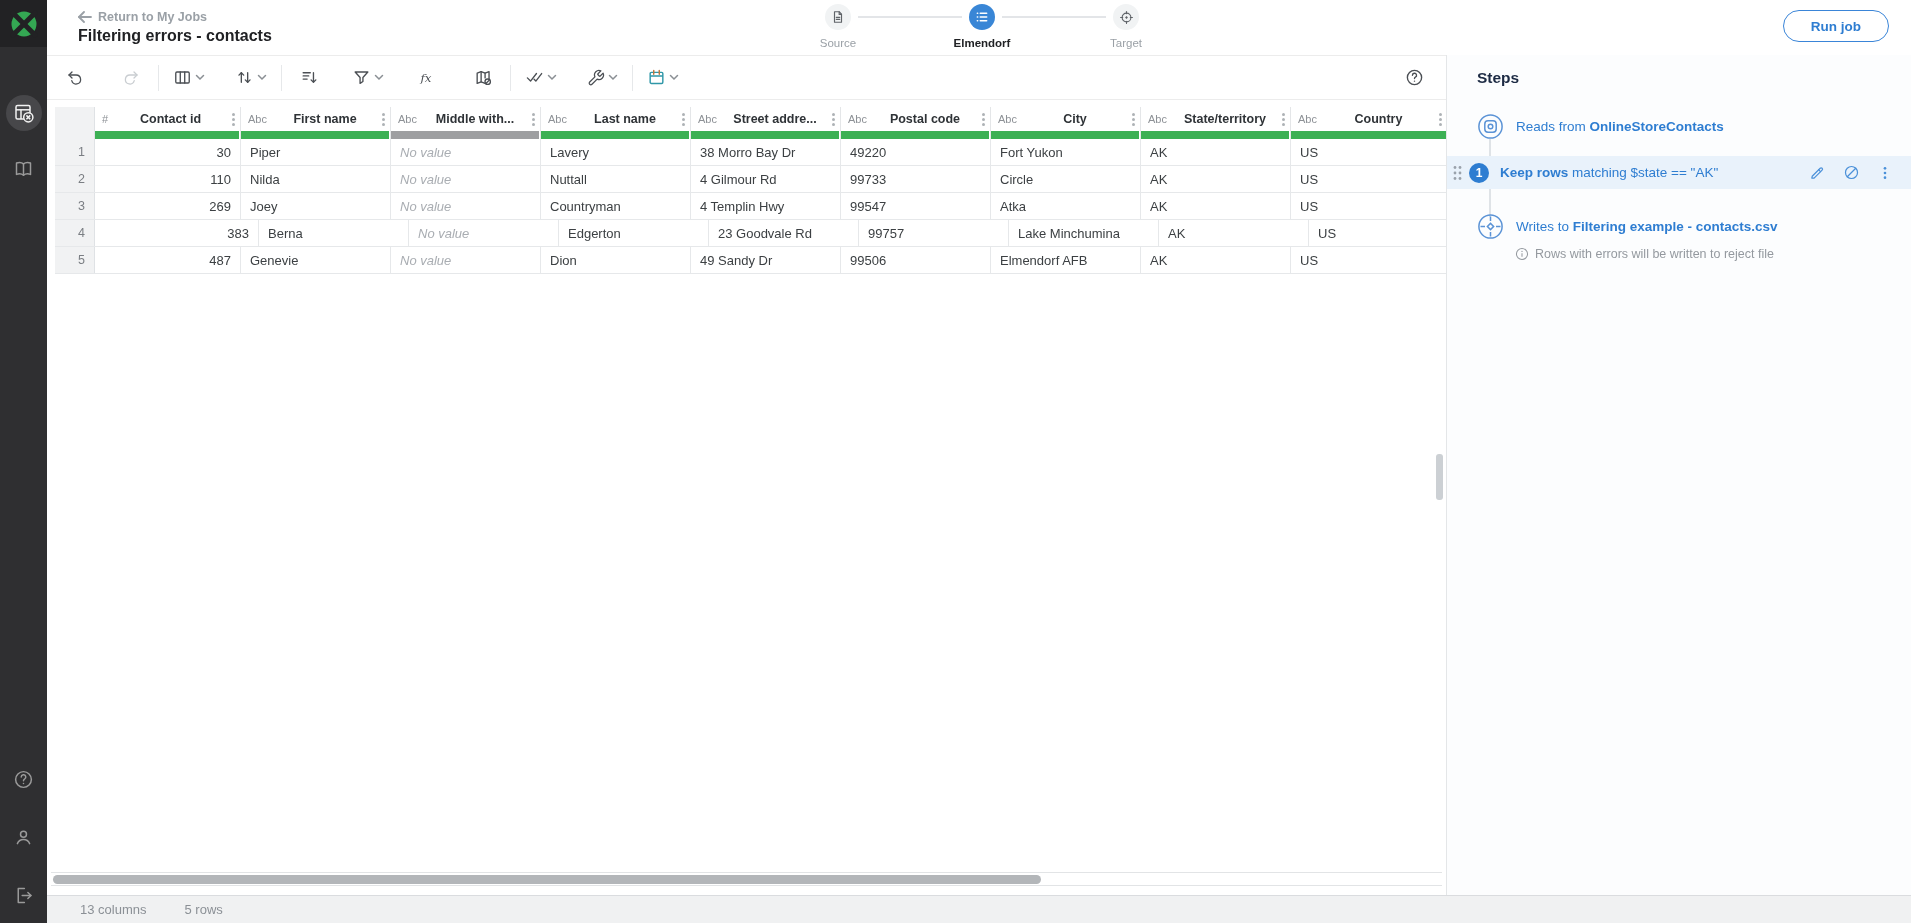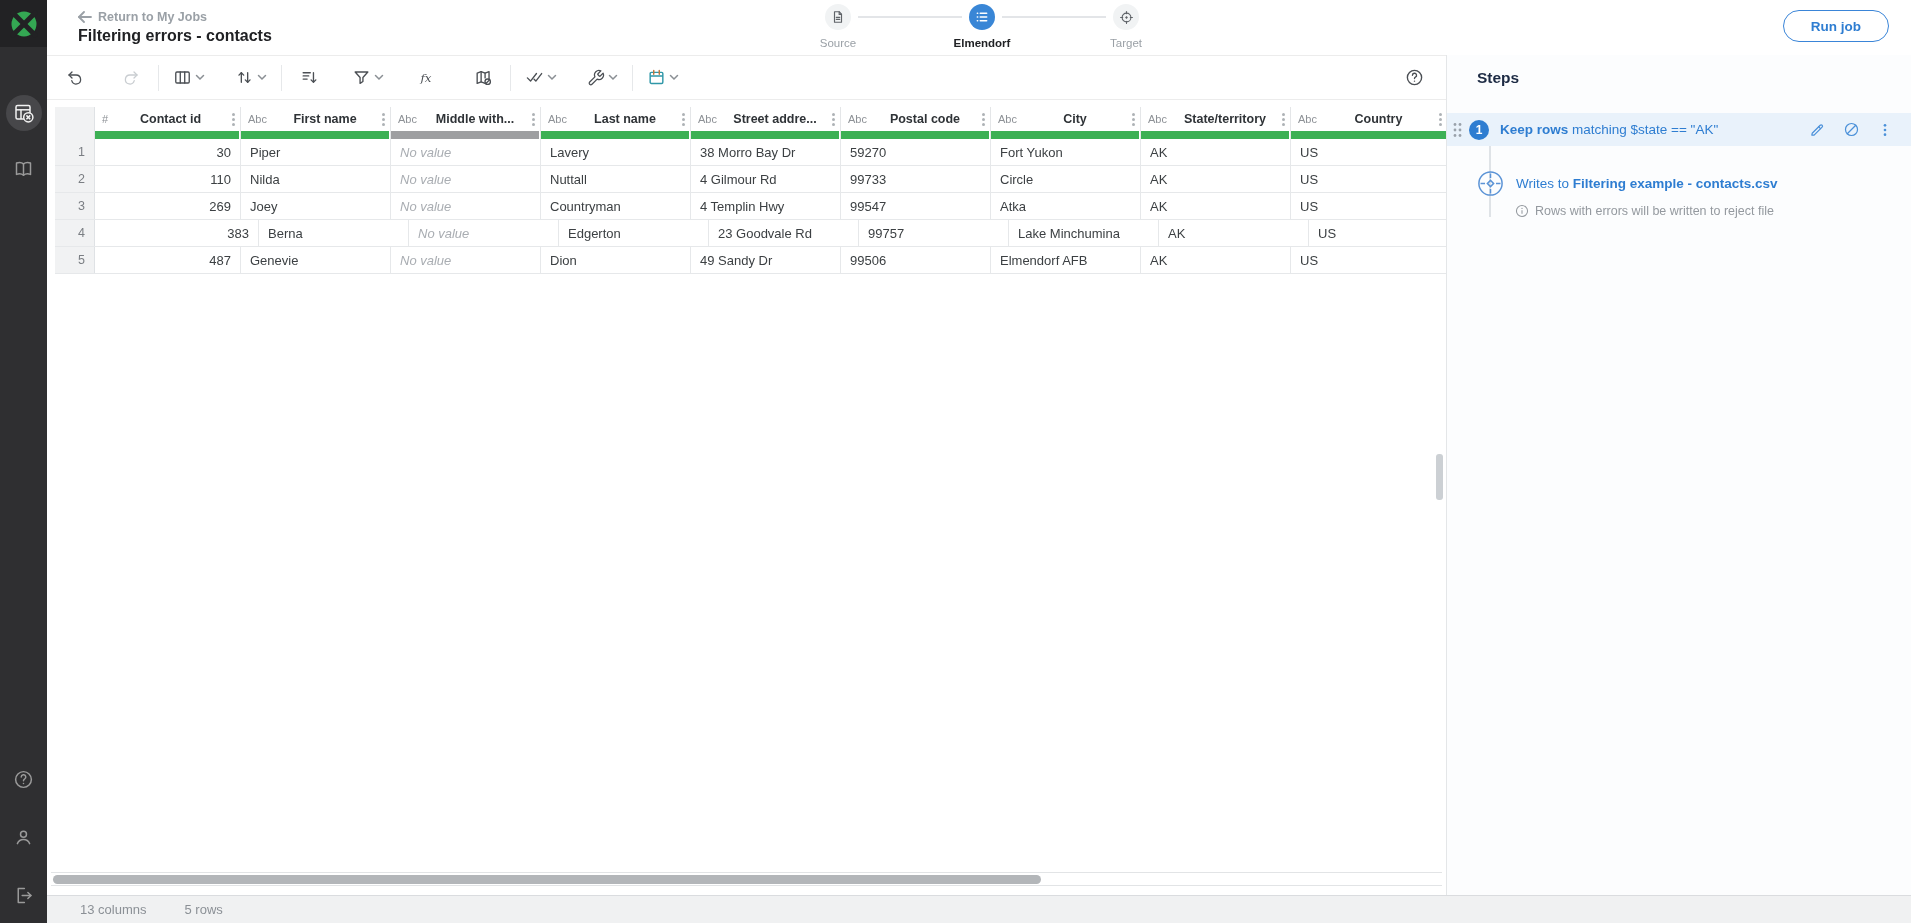--- a/index.html
+++ b/index.html
@@ -498,21 +498,21 @@
           <div class="g-body">
               <div class="g-row">
                 <div class="g-cell gutter" style="width:40px">1</div>
                 <div class="g-cell num" style="width:146px">30</div>
                 <div class="g-cell" style="width:150px">Piper</div>
                 <div class="g-cell" style="width:150px">
                   <span class="no-value">No value</span>
                 </div>
                 <div class="g-cell" style="width:150px">Lavery</div>
                 <div class="g-cell" style="width:150px">38 Morro Bay Dr</div>
-                <div class="g-cell" style="width:150px">59270</div>
+                <div class="g-cell" style="width:150px">49220</div>
                 <div class="g-cell" style="width:150px">Fort Yukon</div>
                 <div class="g-cell" style="width:150px">AK</div>
                 <div class="g-cell" style="width:157px">US</div>
               </div>
               <div class="g-row">
                 <div class="g-cell gutter" style="width:40px">2</div>
                 <div class="g-cell num" style="width:146px">110</div>
                 <div class="g-cell" style="width:150px">Nilda</div>
                 <div class="g-cell" style="width:150px">
                   <span class="no-value">No value</span>
@@ -571,20 +571,33 @@
           <div class="hscrollbar">
             <div class="hthumb"></div>
           </div>
         </div>
       </div>
 
       <aside class="steps-panel">
         <div class="connector"></div>
         <h2 class="panel-title">Steps</h2>
 
+        <div class="p-row">
+          <span class="icon">
+            <svg width="27" height="27" viewBox="0 0 27 27" fill="none" stroke="#5b93d6" stroke-width="1.5">
+              <circle cx="13.5" cy="13.5" r="11.6"></circle>
+                <rect x="7.8" y="7.8" width="11.4" height="11.4" rx="3.2"></rect>
+                <circle cx="13.5" cy="13.5" r="2.3"></circle>
+              </svg>
+          </span>
+          <span class="p-text">
+            <span>Reads from</span>
+            <b>OnlineStoreContacts</b>
+          </span>
+        </div>
 
         <div>
             <div class="step-row">
      <span class="drag-handle">
                 <svg width="10" height="16" viewBox="0 0 10 16" fill="currentColor">
                   <circle cx="3" cy="2.5" r="1.4"></circle>
                   <circle cx="8" cy="2.5" r="1.4"></circle>
                   <circle cx="3" cy="8" r="1.4"></circle>
                   <circle cx="8" cy="8" r="1.4"></circle>
                   <circle cx="3" cy="13.5" r="1.4"></circle>

